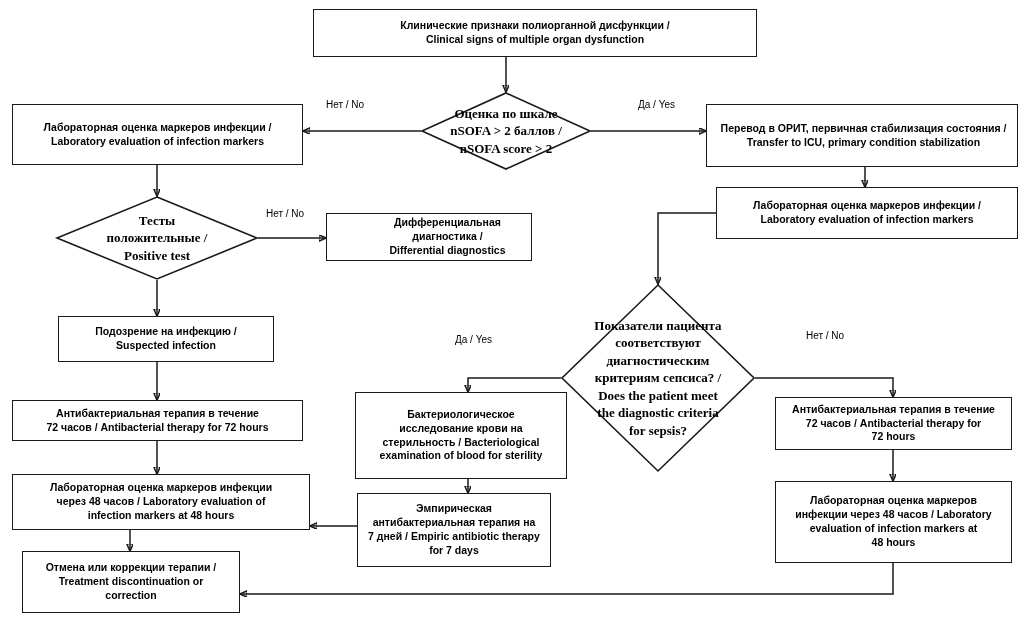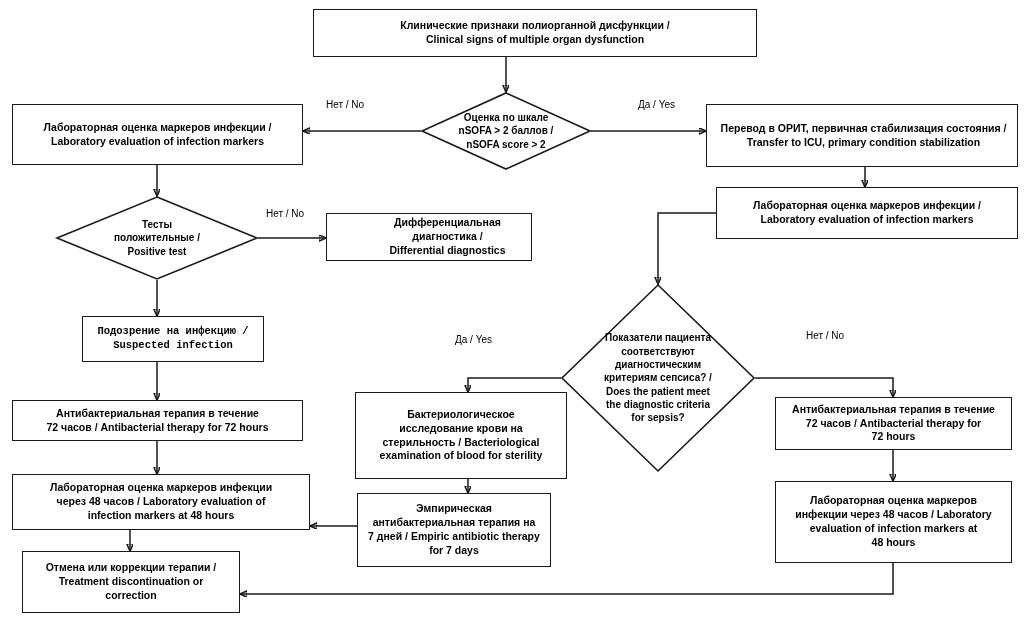--- a/index.html
+++ b/index.html
@@ -46,26 +46,27 @@
     position: absolute;
     left: 0;
     top: 0;
     width: 100%;
     height: 100%;
     display: flex;
     align-items: center;
     justify-content: center;
     text-align: center;
     font-weight: bold;
-    font-size: 10px;
+    font-size: 13px;
     line-height: 1.34;
     color: #000;
     white-space: pre-line;
     box-sizing: border-box;
     padding: 0 6px;
+    font-family: Liberation Serif, serif;
   }
   .edge-label {
     position: absolute;
     font-size: 10px;
     font-weight: normal;
     color: #000;
     white-space: nowrap;
     z-index: 4;
     background: transparent;
   }
@@ -171,21 +172,21 @@
 Positive test</div>
   </div>
 
   <div class="edge-label" style="left:266px; top:208px;">Нет / No</div>
 
   <div class="node" style="left:326px; top:213px; width:206px; height:48px;padding-left:42px;">
     <span>Дифференциальная диагностика /
 Differential diagnostics</span>
   </div>
 
-  <div class="node" style="left:82px; top:316px; width:182px; height:46px;font-family:Liberation Mono, monospace;">
+  <div class="node" style="left:58px; top:316px; width:216px; height:46px;">
     <span>Подозрение на инфекцию /
 Suspected infection</span>
   </div>
 
   <div class="diamond-wrap" style="left:561px; top:284px; width:194px; height:188px;">
     <svg width="194" height="188" viewBox="0 0 194 188">
       <polygon points="97,1 193,94 97,187 1,94" fill="#ffffff" stroke="#1a1a1a" stroke-width="1.6"></polygon>
     </svg>
     <div class="dtext">Показатели пациента
 соответствуют

